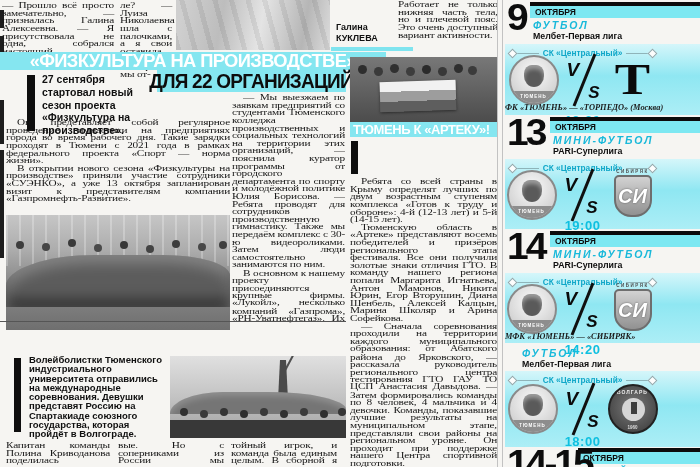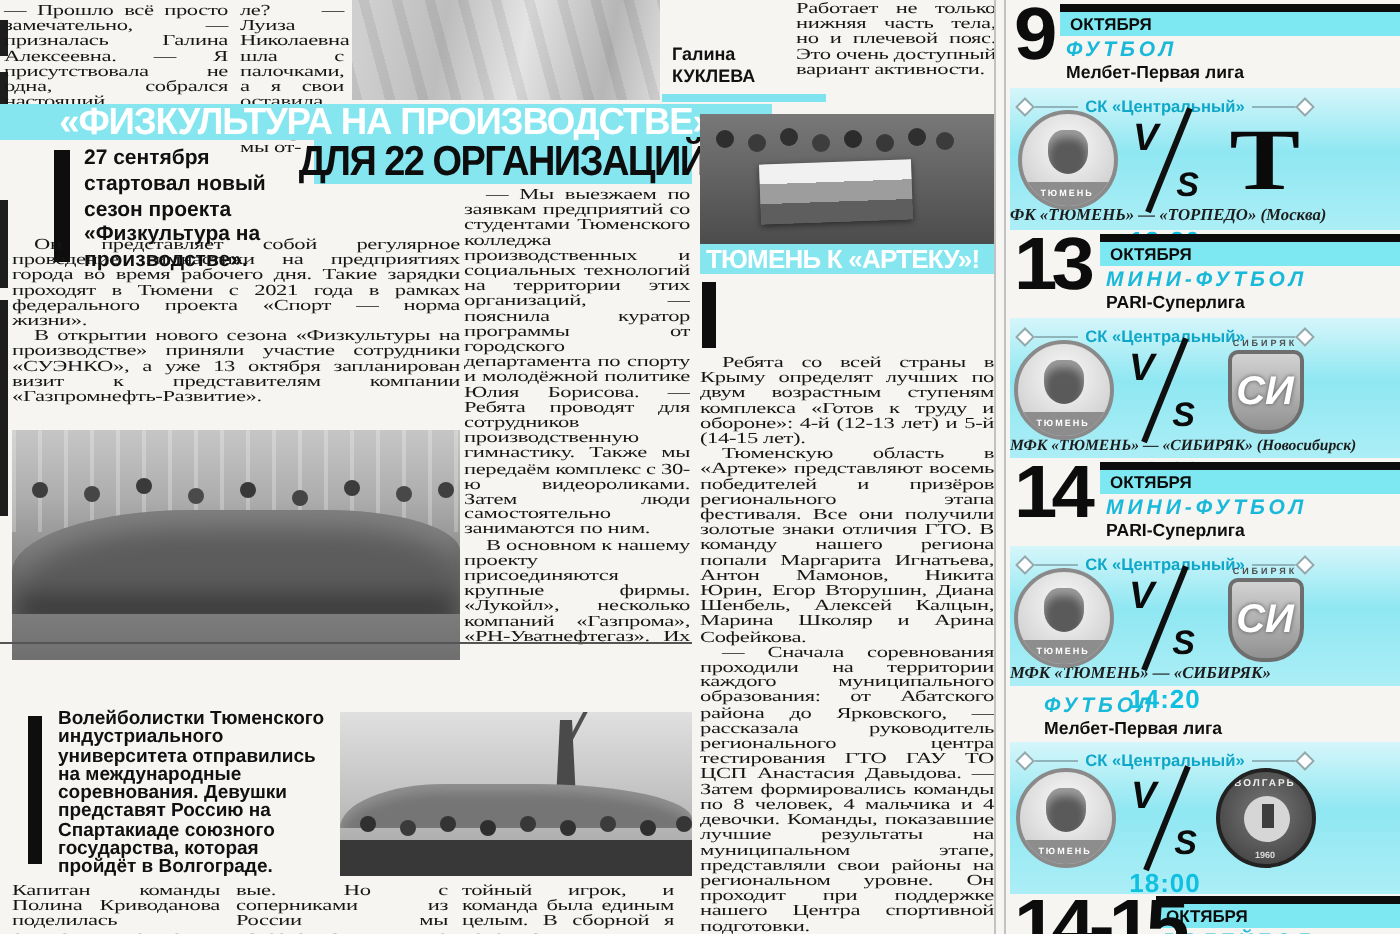--- a/index.html
+++ b/index.html
@@ -248,21 +248,20 @@
           <span class="slash"></span>
           <span class="s">S</span>
         </div>
         <div class="logo-sib">
           <div class="arc">СИБИРЯК</div>
           <div class="shield">
               <span>СИ</span>
             </div>
         </div>
       </div>
-      <div class="sb-match" style="font-size:7.8px;">МФК «ТЮМЕНЬ» — «СИБИРЯК» (Новосибирск)</div>
       <div class="sb-time">19:00</div>
     </div>
   </div>
 
   <div class="sblock" style="top:231px;height:112px;">
     <div class="sb-bar" style="left:45px;"></div>
     <div class="sb-strip" style="left:45px;">ОКТЯБРЯ</div>
     <div class="sb-date">14</div>
     <div class="sb-sport" style="left:48px;">МИНИ-ФУТБОЛ</div>
     <div class="sb-league" style="left:48px;">PARI-Суперлига</div>

